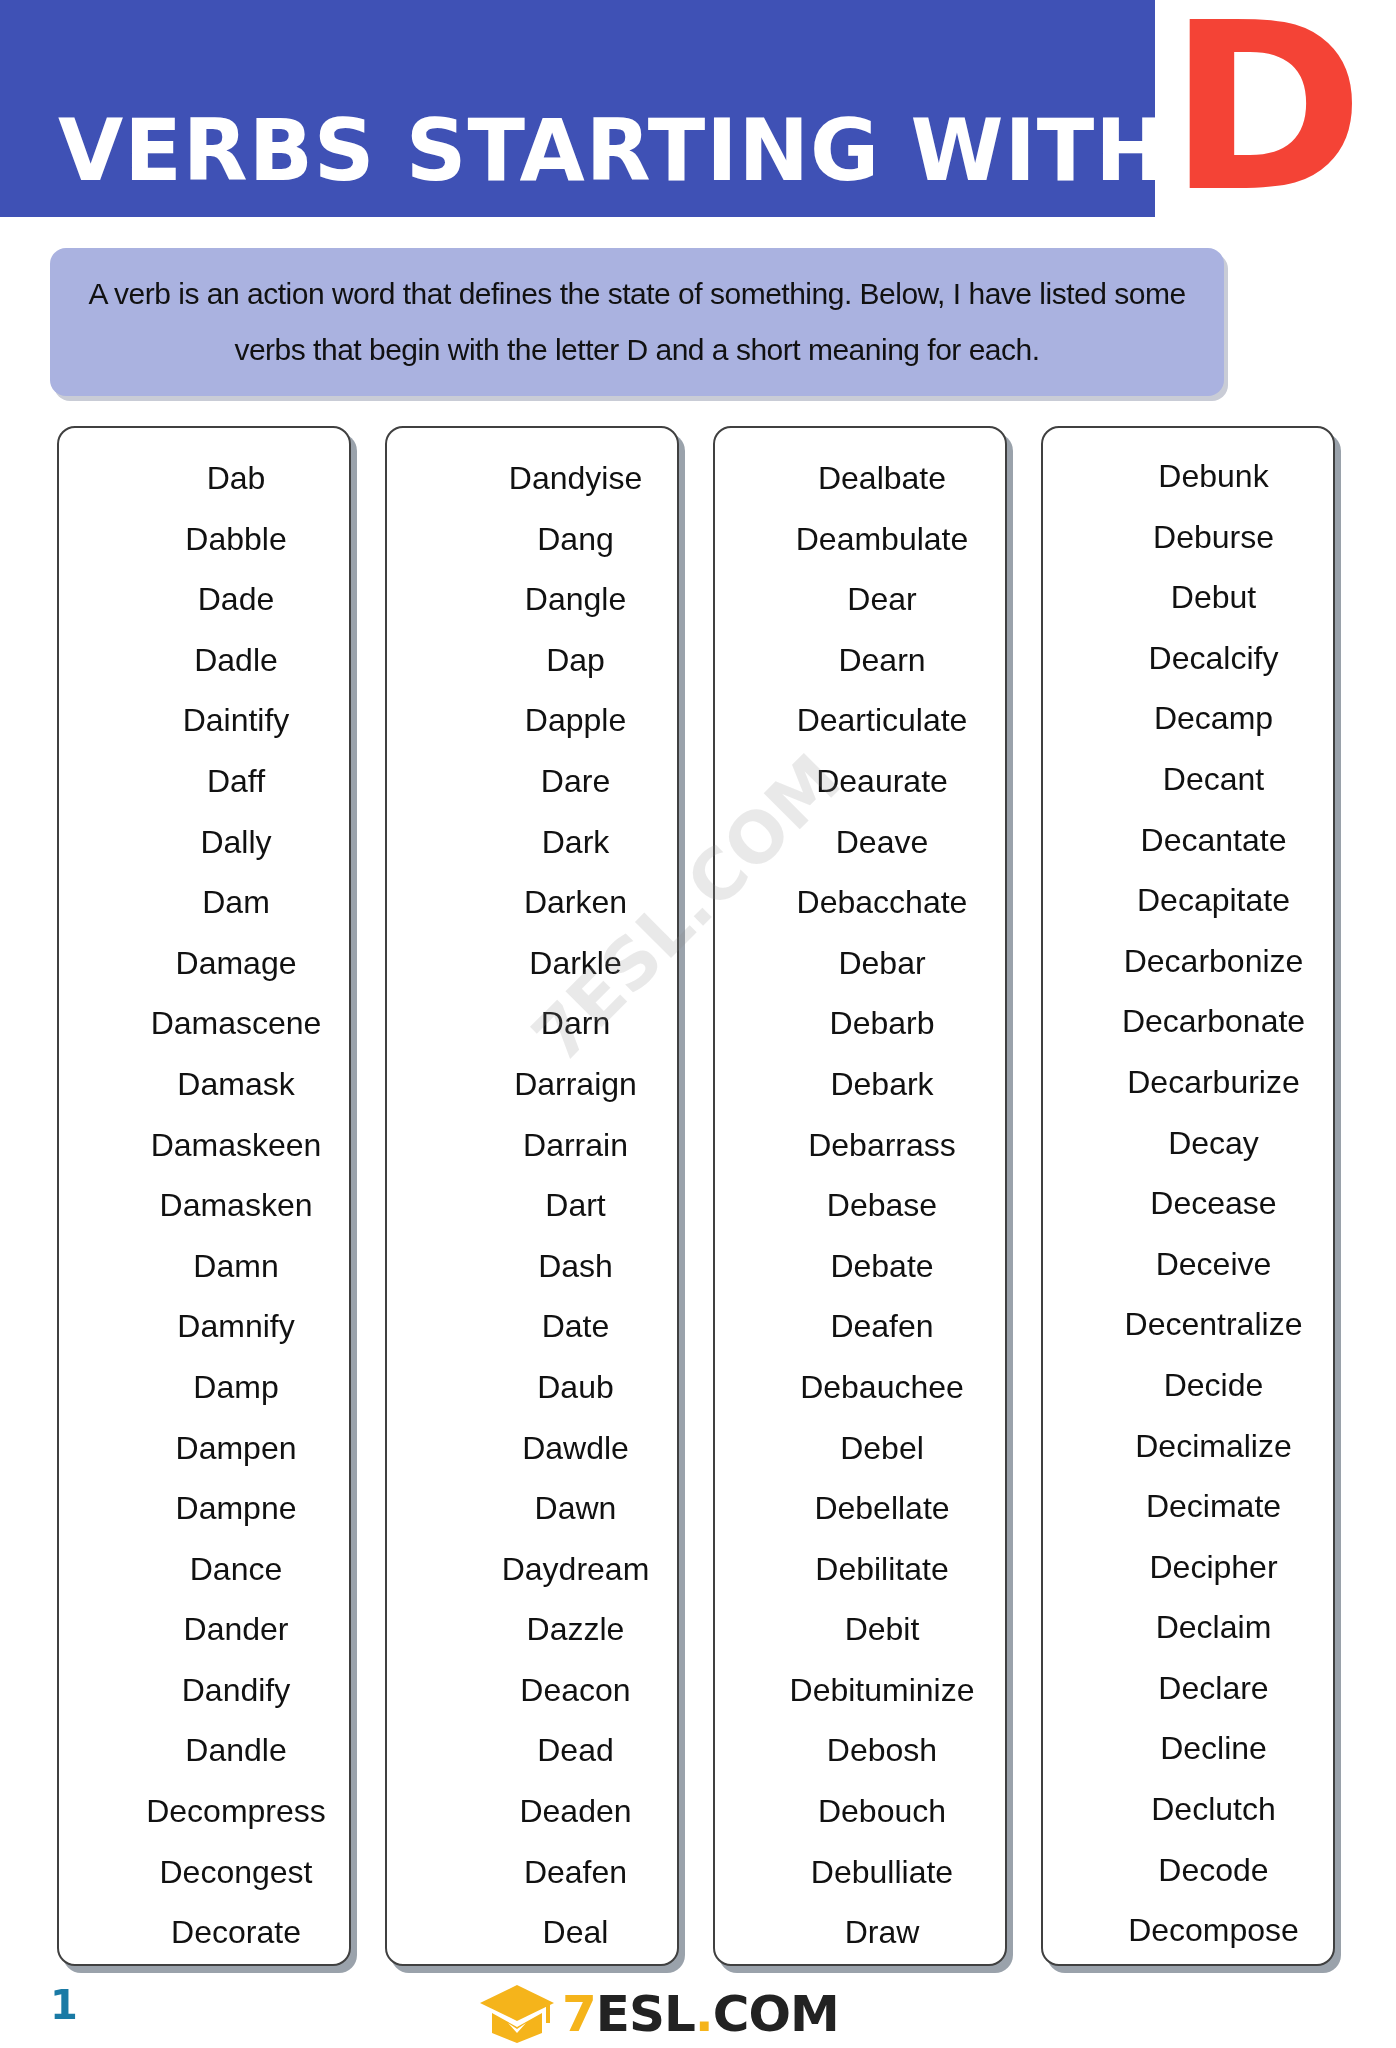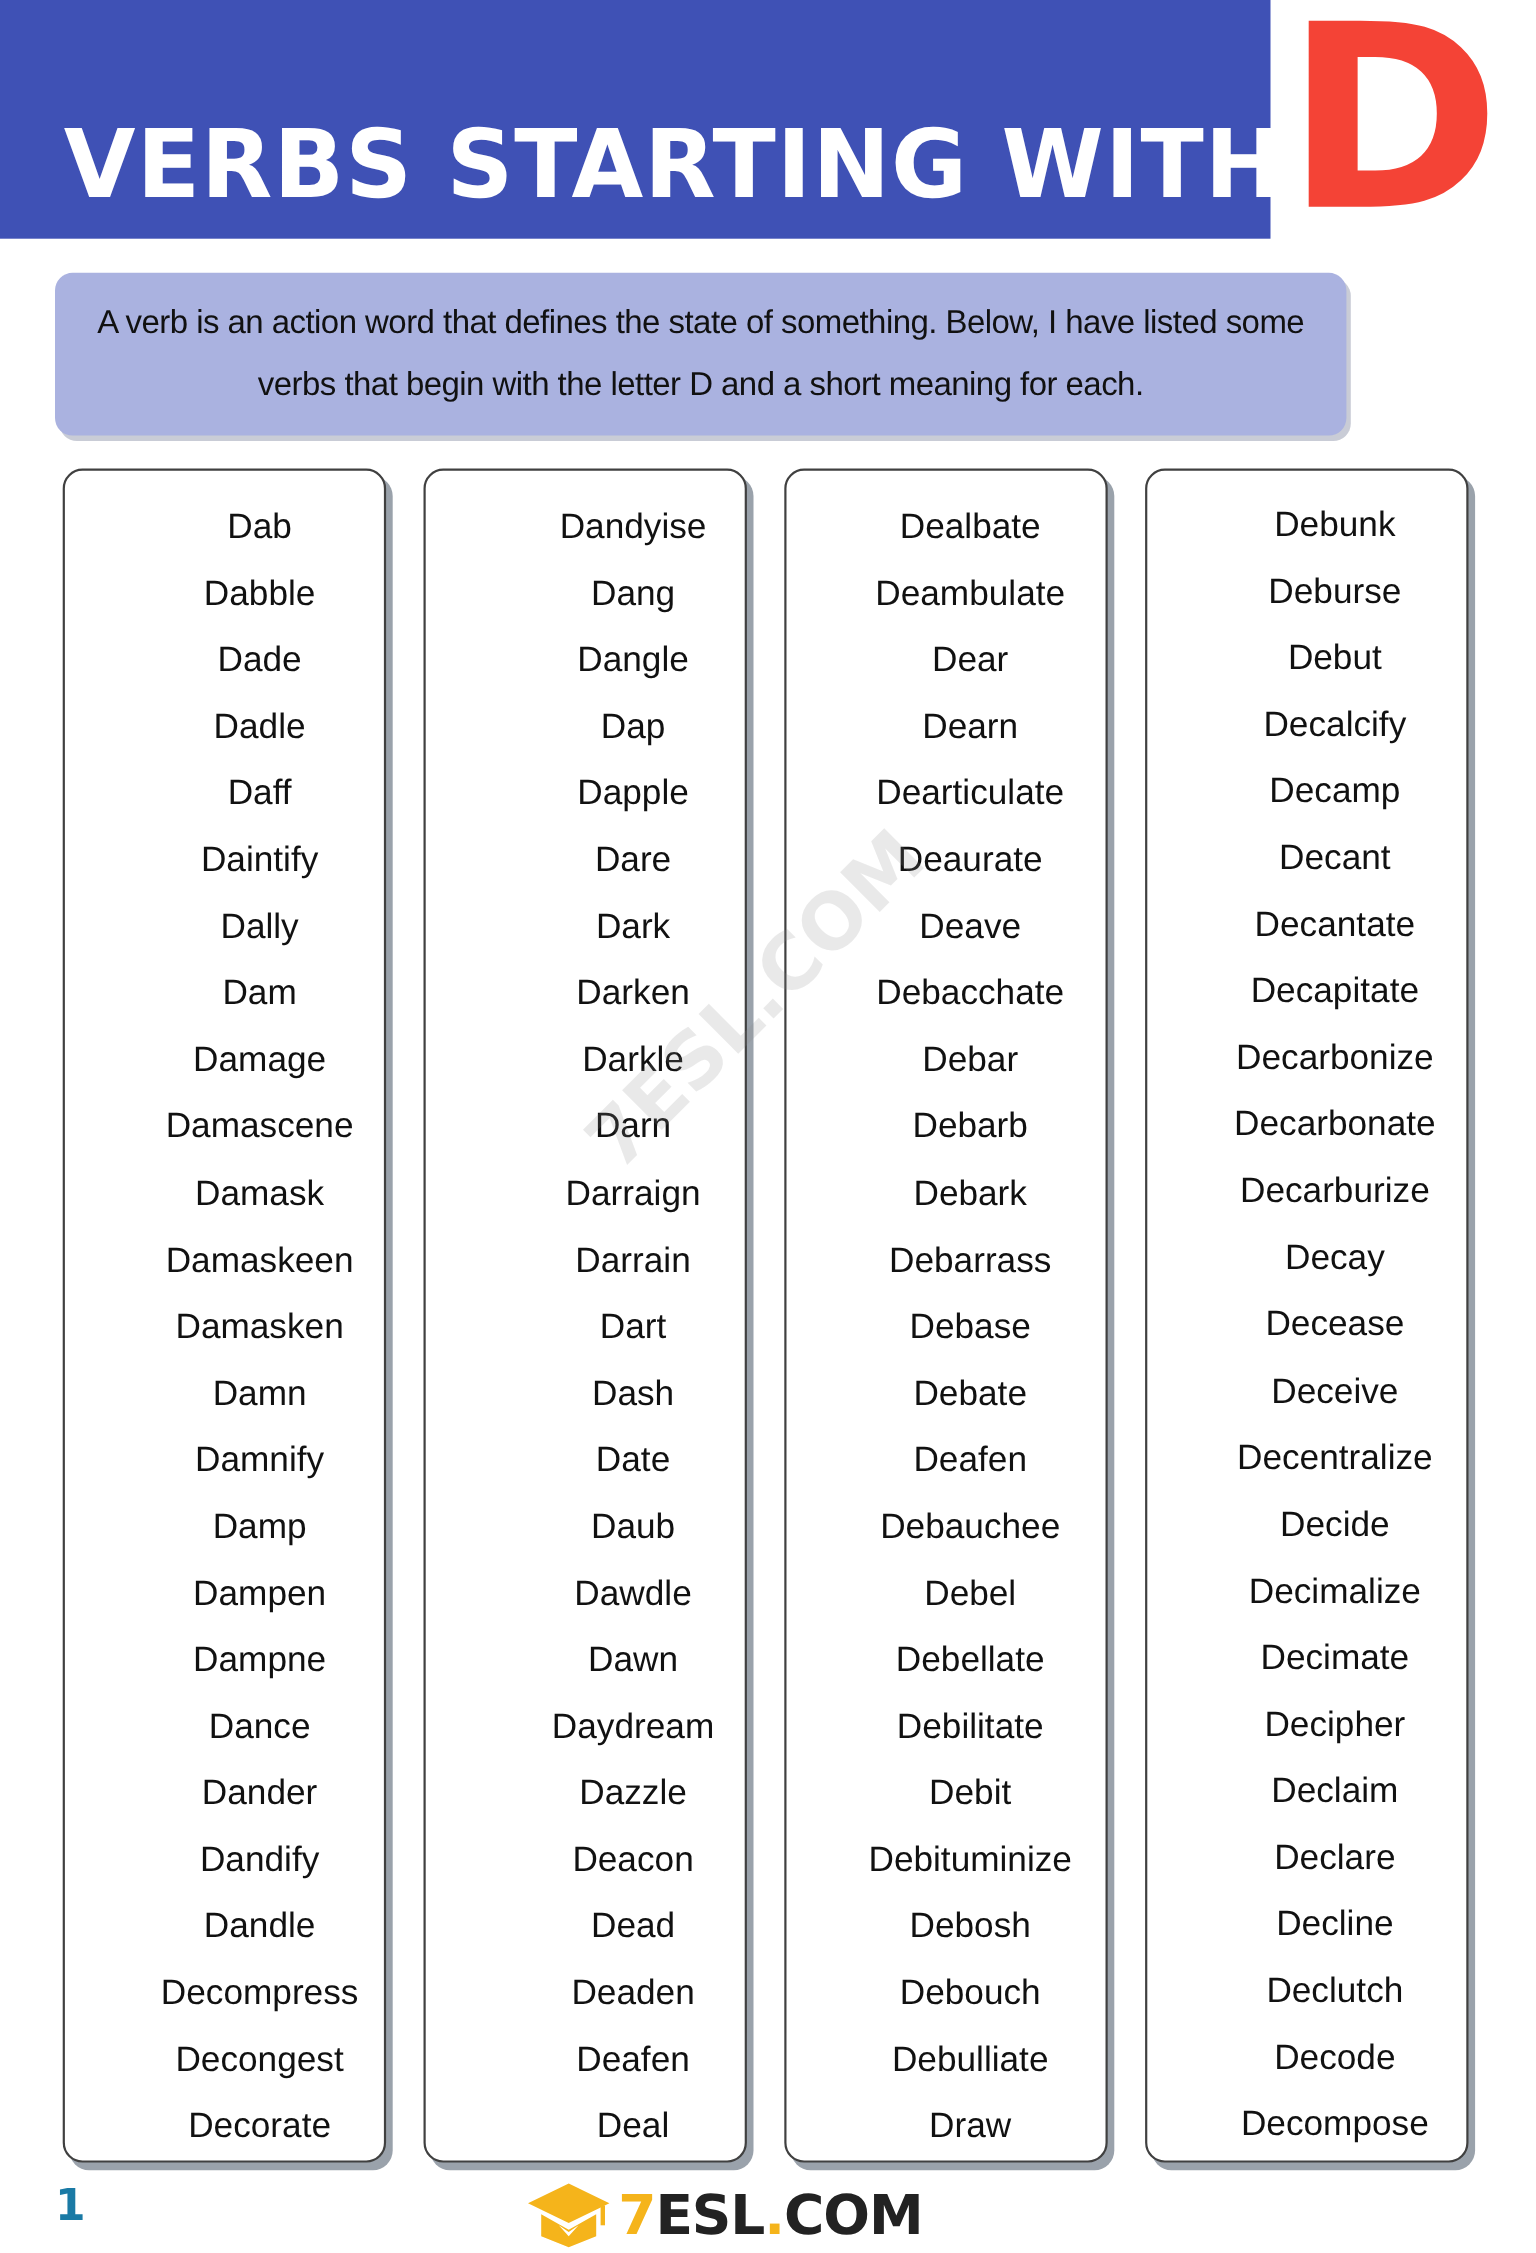--- a/index.html
+++ b/index.html
@@ -94,22 +94,22 @@
 <div class="intro">
   <p class="intro-text">A verb is an action word that defines the state of something. Below, I have listed some verbs that begin with the letter D and a short meaning for each.</p>
 </div>
 
 <div class="card" id="col1">
   <ul>
       <li>Dab</li>
       <li>Dabble</li>
       <li>Dade</li>
       <li>Dadle</li>
+      <li>Daintify</li>
       <li>Daff</li>
-      <li>Daintify</li>
       <li>Dally</li>
       <li>Dam</li>
       <li>Damage</li>
       <li>Damascene</li>
       <li>Damask</li>
       <li>Damaskeen</li>
       <li>Damasken</li>
       <li>Damn</li>
       <li>Damnify</li>
       <li>Damp</li>

